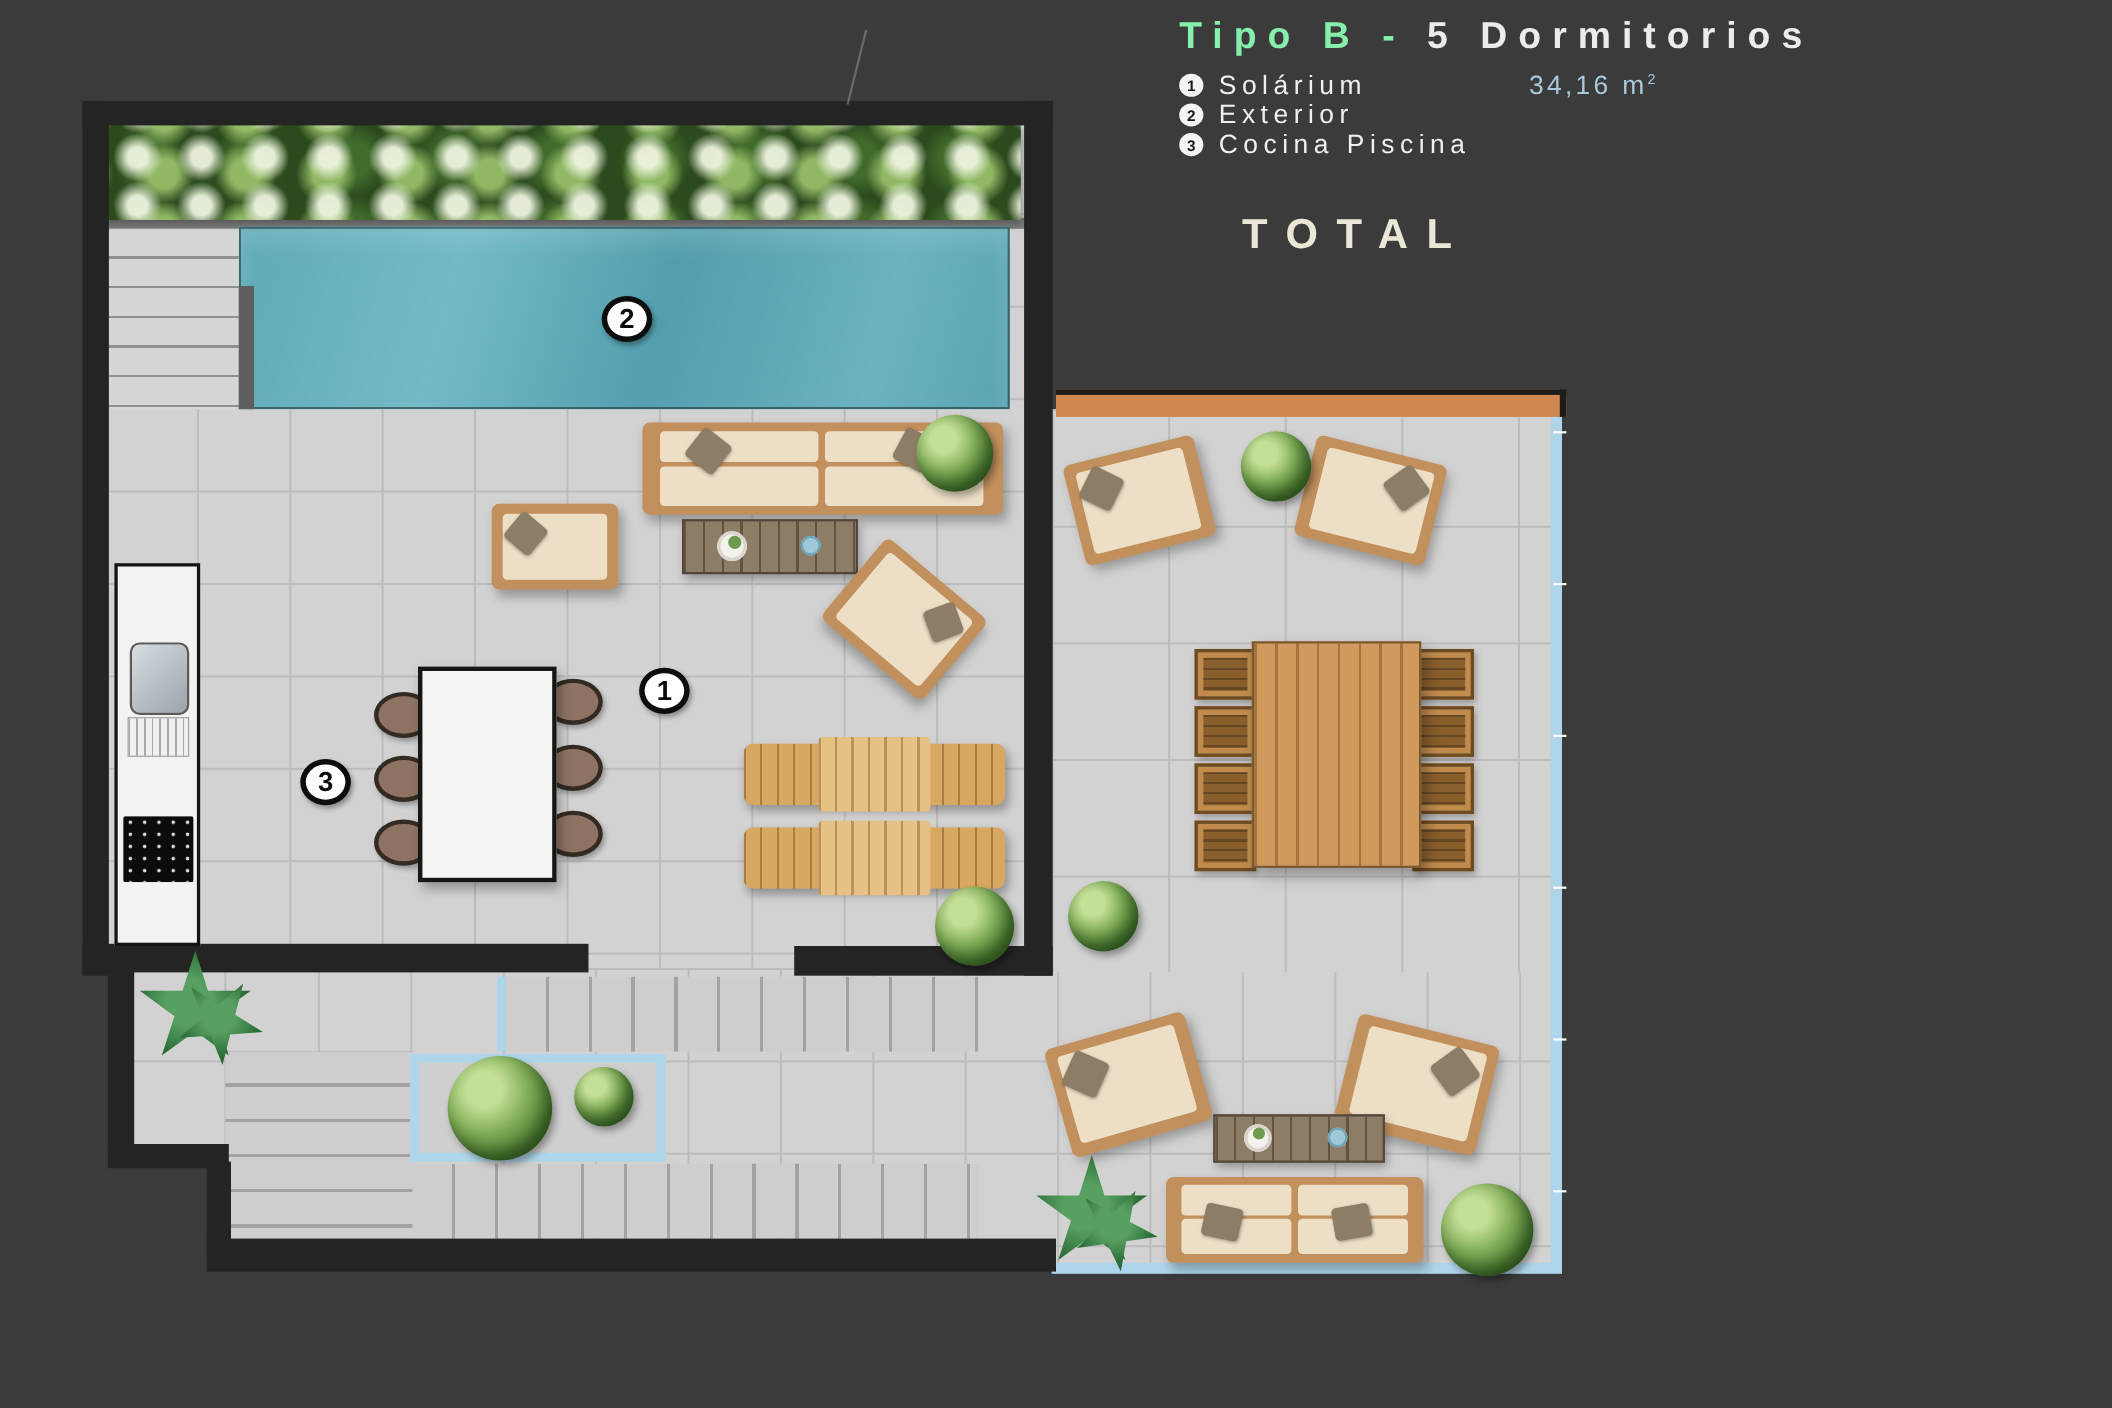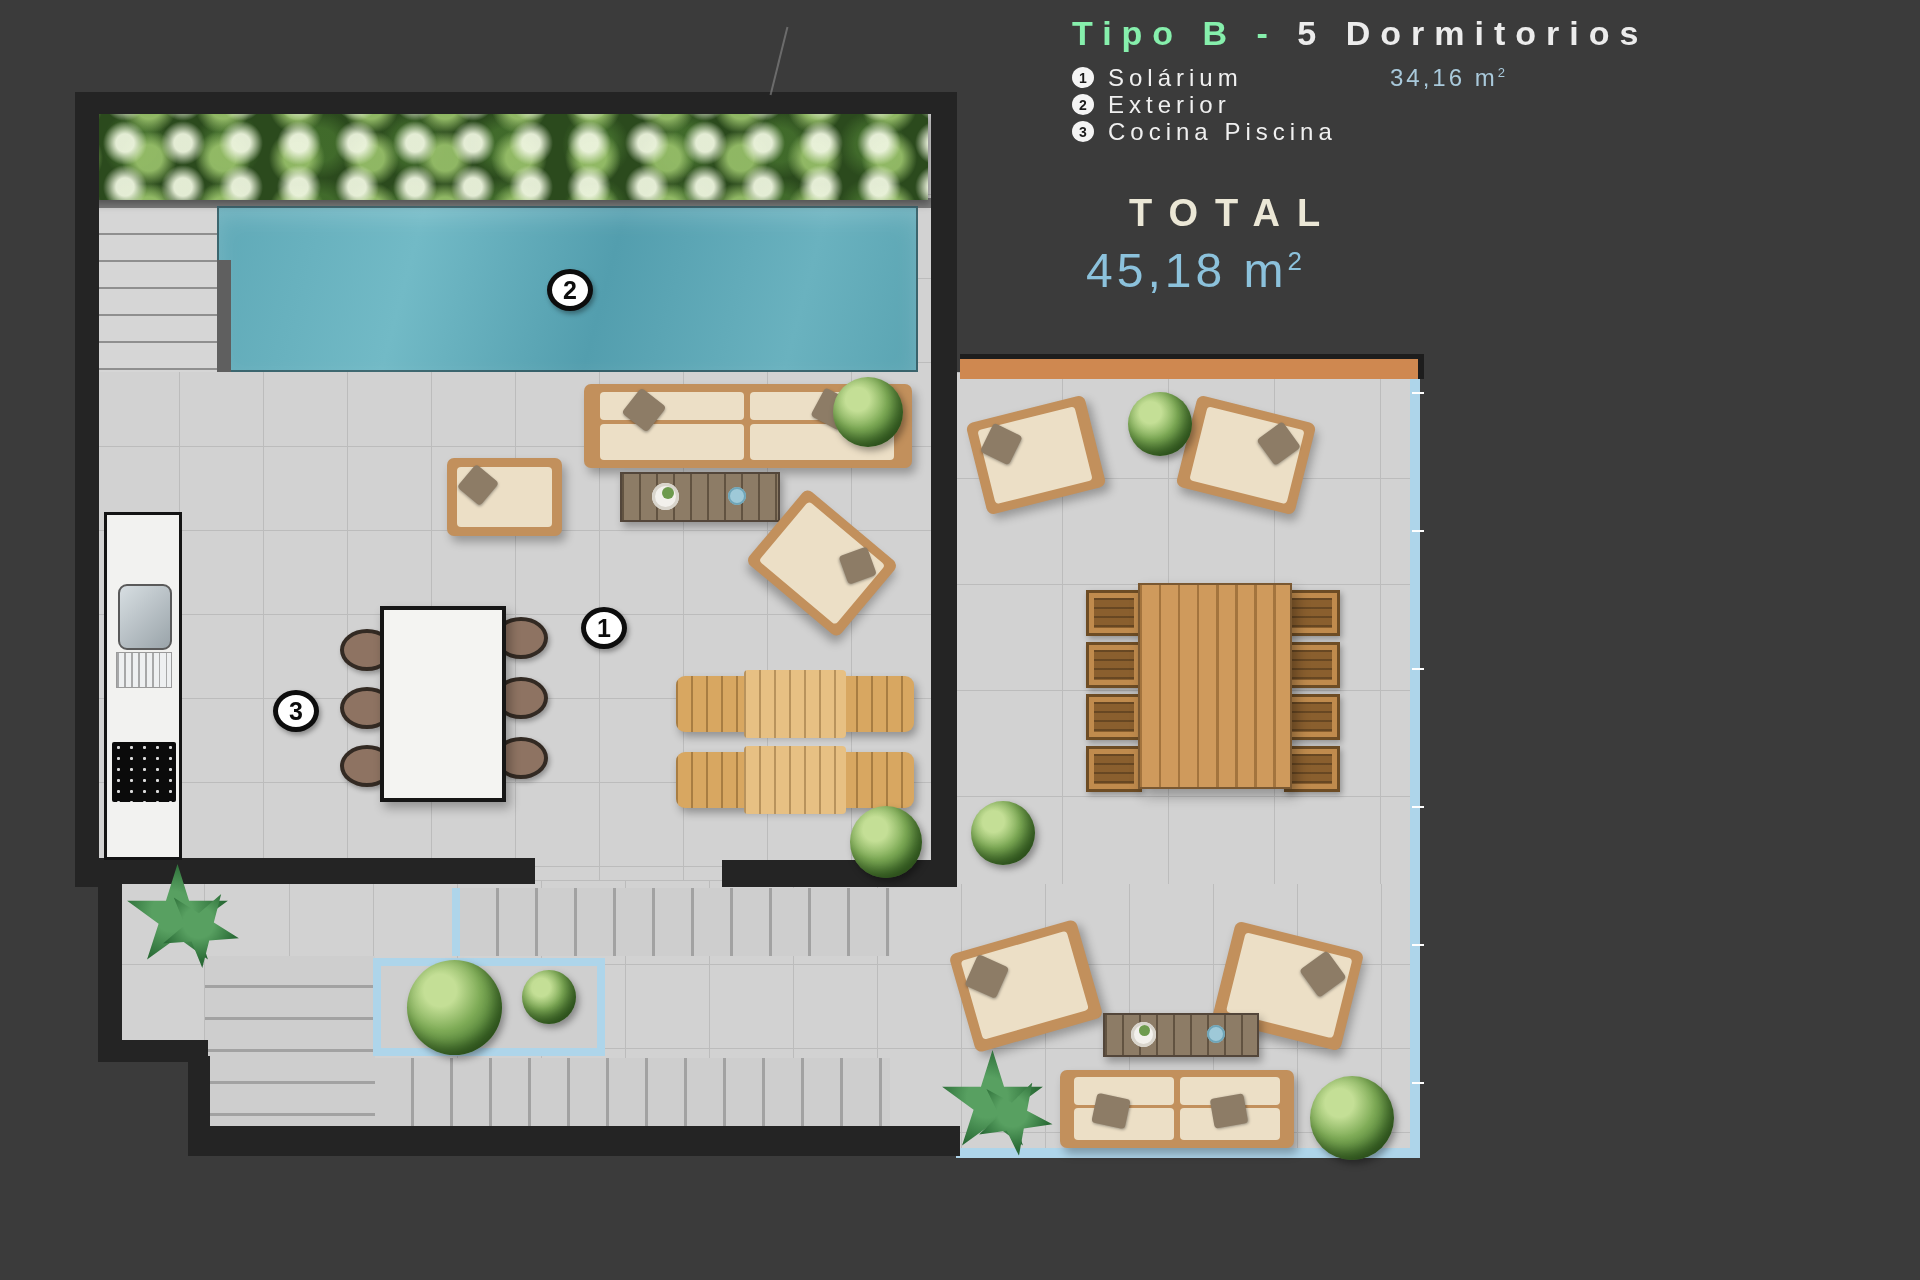--- a/index.html
+++ b/index.html
@@ -296,17 +296,14 @@
       <span class="legend-area"><span></span><sup></sup></span>
     </div>
     <div class="legend-row">
       <span class="legend-bullet">3</span>
       <span class="legend-label">Cocina Piscina</span>
       <span class="legend-area"><span></span><sup></sup></span>
     </div>
   </div>
 
   <div class="total-label">TOTAL</div>
-  <div class="total-value">
-    <span>45,18 m</span><sup>2</sup>
-  </div>
 
 </div>
 
 </body></html>

